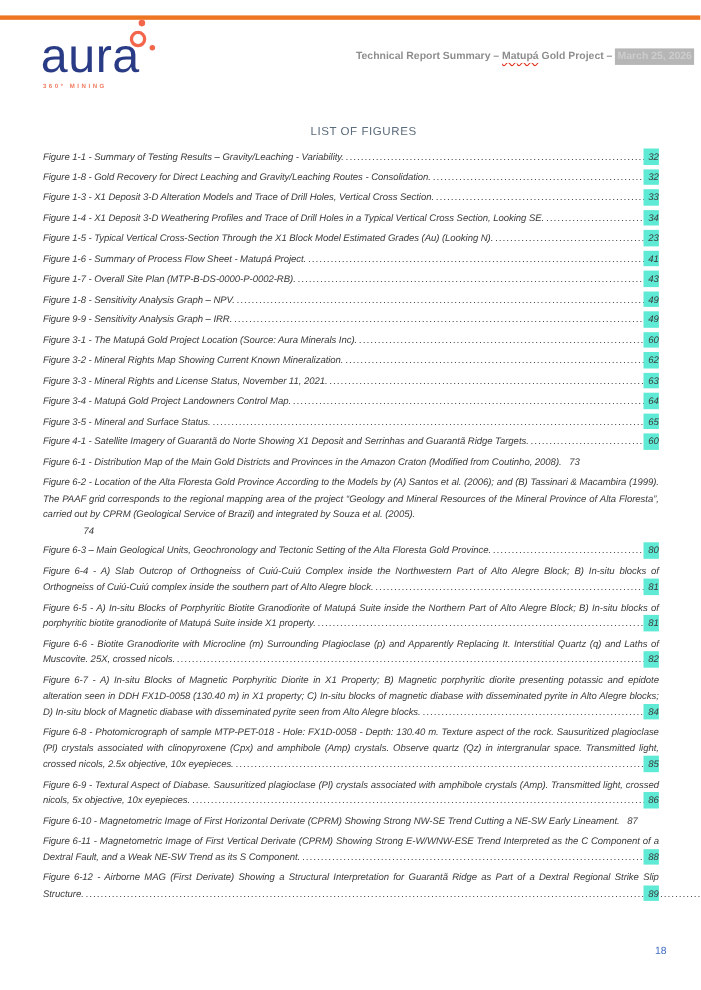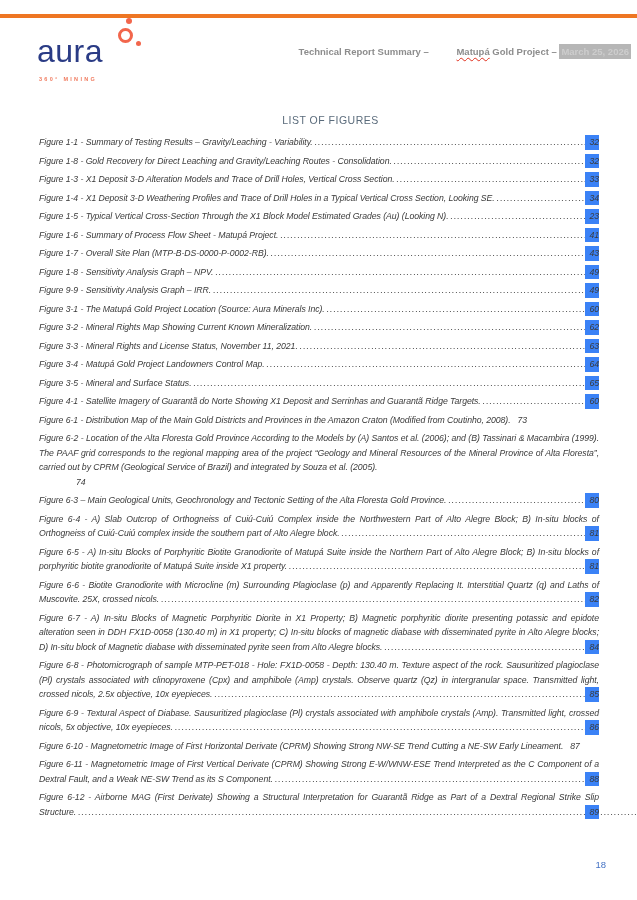--- a/index.html
+++ b/index.html
@@ -3,48 +3,48 @@
 <meta charset="utf-8">
 <style>
   html,body{margin:0;padding:0;background:#fff;}
   .page{position:relative;width:637px;height:900px;background:#fff;overflow:hidden;
         font-family:"Liberation Sans",sans-serif;}
 
   
   .top-bar{position:absolute;left:0;top:14px;width:637px;height:4px;
            background:var(--accent-orange,#EE7623);}
   .logo{position:absolute;left:0;top:0;width:170px;height:90px;}
-  .logo-word{position:absolute;left:37px;top:34px;font-size:32px;line-height:34px;
+  .logo-word{position:absolute;left:37px;top:34px;font-size:44px;line-height:34px;
              color:var(--logo-navy,#2A3B85);letter-spacing:.5px;}
   .logo-tagline{position:absolute;left:39px;top:76px;font-size:5.5px;font-weight:bold;
                 letter-spacing:2.3px;color:var(--logo-orange-light,#F07A5E);}
   .mark-ring{position:absolute;left:118px;top:28px;width:9px;height:9px;border-radius:50%;
              border:3.5px solid var(--logo-orange,#F2664C);}
   .mark-dot-top{position:absolute;left:126px;top:18px;width:6px;height:6px;border-radius:50%;
                 background:var(--logo-orange,#F2664C);}
   .mark-dot-right{position:absolute;left:136px;top:41px;width:5px;height:5px;border-radius:50%;
                   background:var(--logo-orange,#F2664C);}
 
   .header-title{position:absolute;top:46px;right:6px;white-space:nowrap;
                 font-size:9.5px;font-weight:bold;color:var(--header-gray,#8D8D8D);}
   .hl-project{text-decoration:underline wavy var(--spellcheck-red,#E0301E) 1px;
-              text-underline-offset:2px;margin-left:25px;}
+              text-underline-offset:2px;}
   .hl-date{background:var(--highlight-bg,#B6B6B6);color:var(--highlight-text,#CDCDCD);
            padding:2px 2px;}
 
   
   .doc-title{position:absolute;top:114px;left:0;width:637px;text-align:center;
              font-size:10.5px;letter-spacing:.5px;color:var(--title-steel,#5A6B7B);padding-left:12px;}
 
   .toc{position:absolute;left:39px;top:135px;width:560px;
        font-style:italic;font-size:8.7px;color:var(--text-color,#3A3A3A);
        letter-spacing:-0.05px;}
   .toc-entry{position:relative;text-align:justify;line-height:14.5px;margin-bottom:4px;}
   .toc-entry .leader{letter-spacing:1px;margin-left:2px;color:var(--text-color,#3A3A3A);}
-  .toc-entry .num{position:absolute;right:0;bottom:0;background:#3b82f6;padding-left:4px;font-style:italic;}
+  .toc-entry .num{position:absolute;right:0;bottom:0;background:#5eead4;padding-left:4px;font-style:italic;}
   .toc-entry .inline-num{margin-left:7px;}
   .toc-entry .own-num{display:block;margin-left:37px;}
 
   .footer-num{position:absolute;right:31px;bottom:30px;font-size:9.5px;
               color:var(--footer-blue,#4472C4);text-align:right;}
 </style>
 </head>
 <body>
 
 <div class="page">

